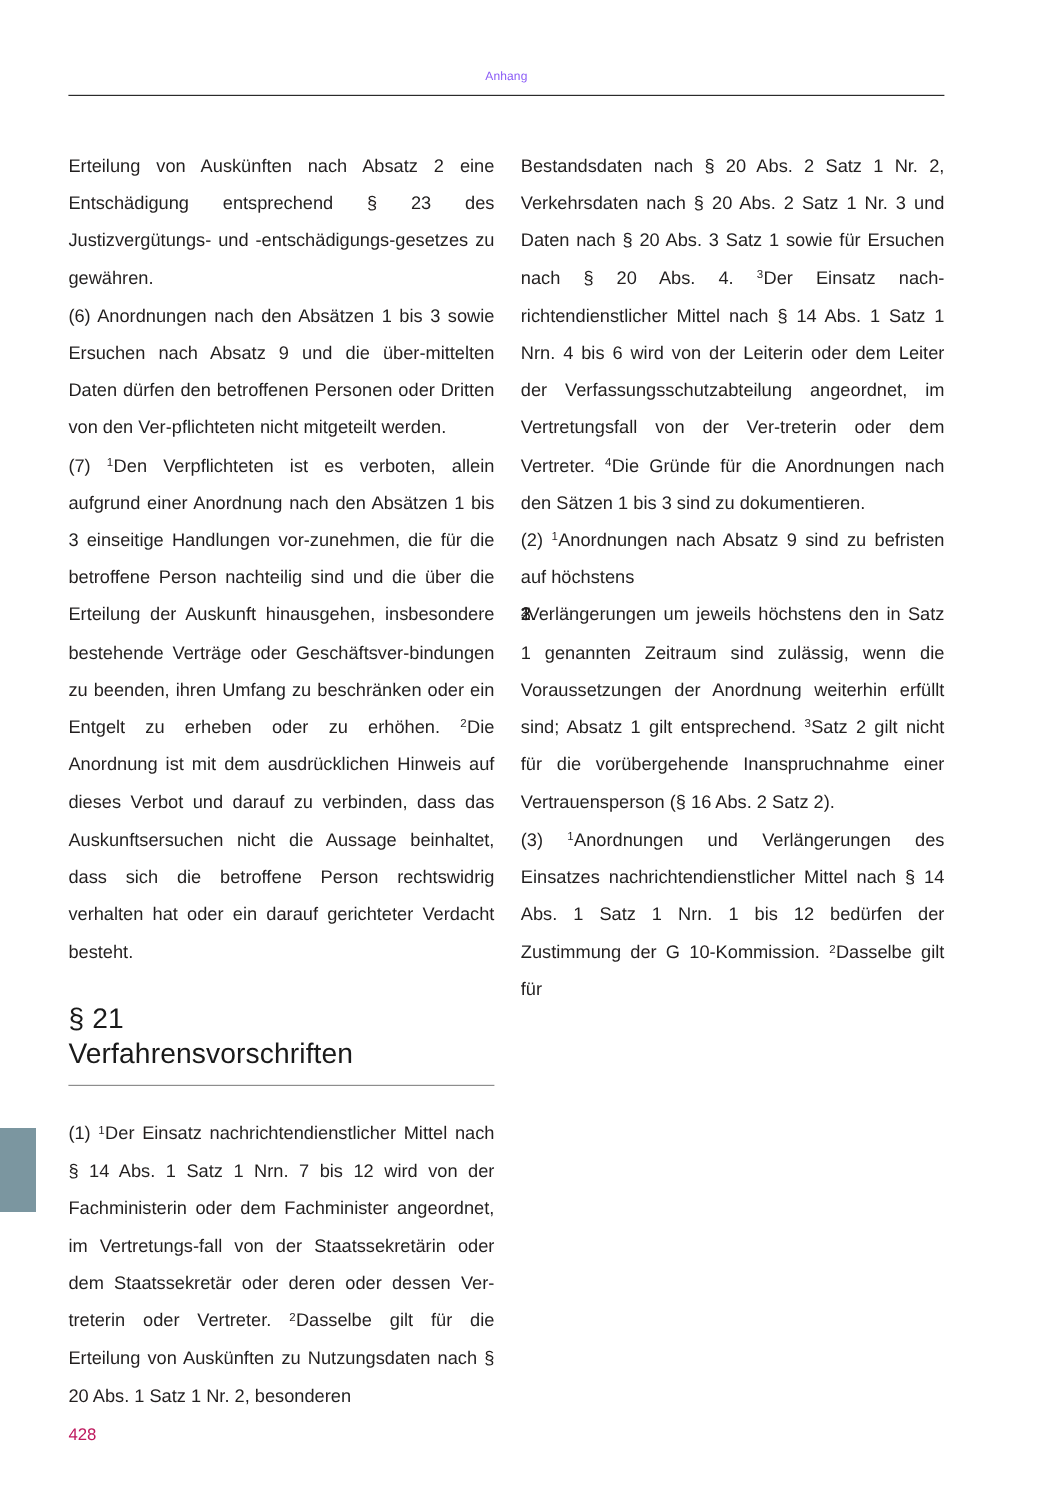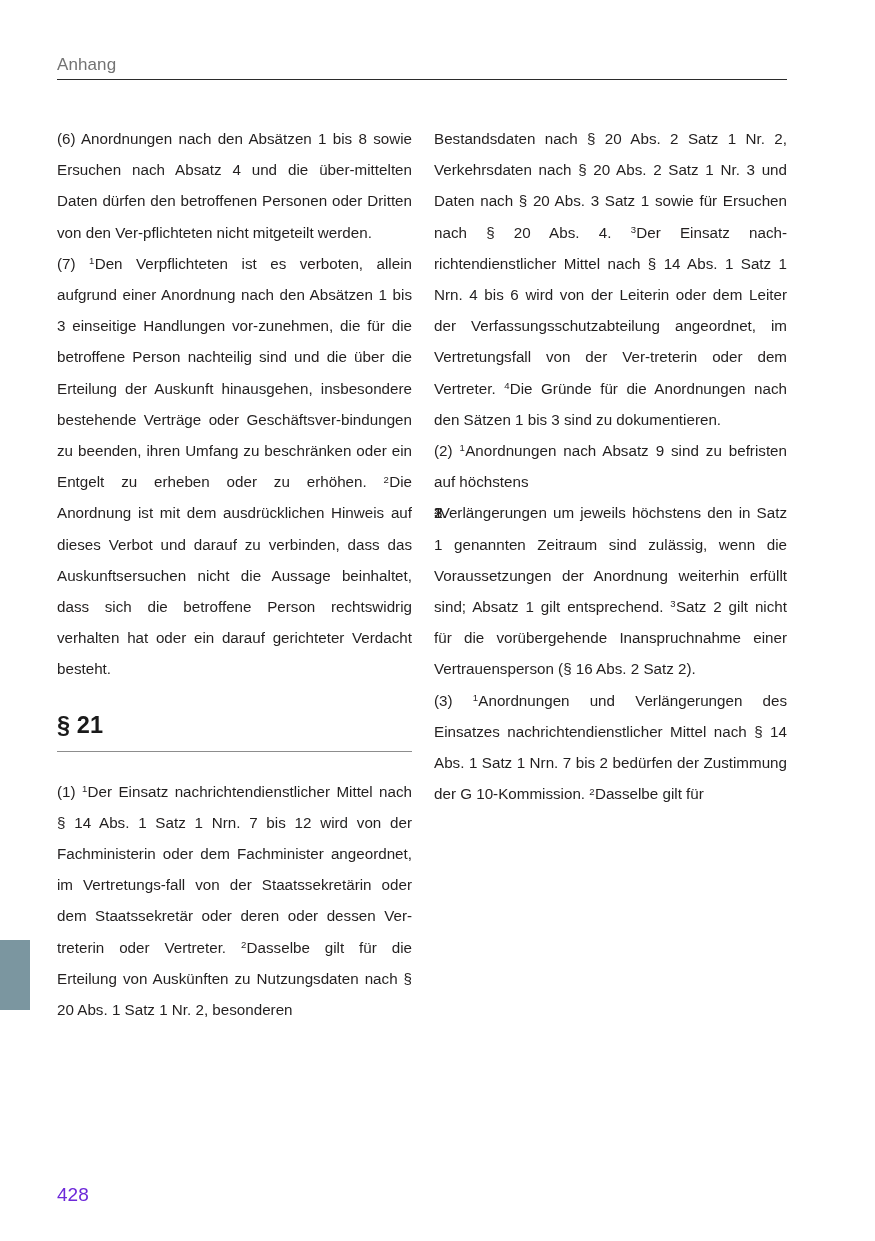--- a/index.html
+++ b/index.html
@@ -34,24 +34,25 @@
 
   
   .running-header {
     position: absolute;
     left: 57px;
     top: 56px;
     width: 730px;
   }
   .running-header .header-label {
     display: block;
-    font-size: 17px;
+    font-size: 10px;
     line-height: 18px;
-    color: #737373;
+    color: #8b5cf6;
     letter-spacing: 0.1px;
+    text-align: center;
   }
   .header-rule {
     display: block;
     margin-top: 5px;
     width: 730px;
     height: 1.4px;
     background: #2b2b2b;
   }
 
   
@@ -85,21 +86,21 @@
     font-size: 0.63em;
     vertical-align: 0.48em;
     line-height: 0;
     margin-right: 0.3px;
   }
 
   
   .section-heading {
     margin: 26px 0 0 0;
     padding: 0;
-    font-weight: bold;
+    font-weight: normal;
     font-size: 23.5px;
     line-height: 29px;
     color: #1a1a1a;
     letter-spacing: 0.1px;
   }
   .section-heading .sec-num,
   .section-heading .sec-title {
     display: block;
   }
   .heading-rule {
@@ -131,50 +132,52 @@
     top: 0;
     width: 24px;
     text-align: left;
   }
 
   
   .page-number {
     position: absolute;
     left: 57px;
     top: 1186px;
-    font-size: 19px;
+    font-size: 14px;
     line-height: 18px;
-    color: #6d28d9;
+    color: #be185d;
   }
 </style>
 </head>
 <body>
 
 <div class="page">
 
   <div class="thumb-tab" style="background: rgb(123, 150, 160);"></div>
 
   <div class="running-header">
     <span class="header-label">Anhang</span>
     <span class="header-rule" style="background: rgb(43, 43, 43);"></span>
   </div>
 
   <div class="columns">
 
     <div class="col">
 
-
-      <p class="body">(6) Anordnungen nach den Absätzen 1 bis 8 sowie Ersuchen nach Absatz 4 und die über-mittelten Daten dürfen den betroffenen Personen oder Dritten von den Ver-pflichteten nicht mitgeteilt werden.</p>
+      <p class="body">Erteilung von Auskünften nach Absatz 2 eine Entschädigung entsprechend § 23 des Justizvergütungs- und -entschädigungs-gesetzes zu gewähren.</p>
+
+      <p class="body">(6) Anordnungen nach den Absätzen 1 bis 3 sowie Ersuchen nach Absatz 9 und die über-mittelten Daten dürfen den betroffenen Personen oder Dritten von den Ver-pflichteten nicht mitgeteilt werden.</p>
 
       <p class="body">
         <span>(7) </span><sup class="sn">1</sup><span>Den Verpflichteten ist es verboten, allein aufgrund einer Anordnung nach den Absätzen 1 bis 3 einseitige Handlungen vor-zunehmen, die für die betroffene Person nachteilig sind und die über die Erteilung der Auskunft hinausgehen, insbesondere bestehende Verträge oder Geschäftsver-bindungen zu beenden, ihren Umfang zu beschränken oder ein Entgelt zu erheben oder zu erhöhen. </span><sup class="sn">2</sup><span>Die Anordnung ist mit dem ausdrücklichen Hinweis auf dieses Verbot und darauf zu verbinden, dass das Auskunftsersuchen nicht die Aussage beinhaltet, dass sich die betroffene Person rechtswidrig verhalten hat oder ein darauf gerichteter Verdacht besteht.</span>
       </p>
 
       <h2 class="section-heading">
         <span class="sec-num">§ 21</span>
+        <span class="sec-title">Verfahrensvorschriften</span>
       </h2>
       <span class="heading-rule" style="background: rgb(141, 141, 141);"></span>
 
       <p class="body">
         <span>(1) </span><sup class="sn">1</sup><span>Der Einsatz nachrichtendienstlicher Mittel nach § 14 Abs. 1 Satz 1 Nrn. 7 bis 12 wird von der Fachministerin oder dem Fachminister angeordnet, im Vertretungs-fall von der Staatssekretärin oder dem Staatssekretär oder deren oder dessen Ver-treterin oder Vertreter. </span><sup class="sn">2</sup><span>Dasselbe gilt für die Erteilung von Auskünften zu Nutzungsdaten nach § 20 Abs. 1 Satz 1 Nr. 2, besonderen</span>
       </p>
 
     </div>
 
     <div class="col">
@@ -197,21 +200,21 @@
         <li>
           <span class="li-marker">3.</span>
         </li>
       </ol>
 
       <p class="body">
         <sup class="sn">2</sup><span>Verlängerungen um jeweils höchstens den in Satz 1 genannten Zeitraum sind zulässig, wenn die Voraussetzungen der Anordnung weiterhin erfüllt sind; Absatz 1 gilt entsprechend. </span><sup class="sn">3</sup><span>Satz 2 gilt nicht für die vorübergehende Inanspruchnahme einer Vertrauensperson (§ 16 Abs. 2 Satz 2).</span>
       </p>
 
       <p class="body">
-        <span>(3) </span><sup class="sn">1</sup><span>Anordnungen und Verlängerungen des Einsatzes nachrichtendienstlicher Mittel nach § 14 Abs. 1 Satz 1 Nrn. 7 bis 2 bedürfen der Zustimmung der G 10-Kommission. </span><sup class="sn">2</sup><span>Dasselbe gilt für</span>
+        <span>(3) </span><sup class="sn">1</sup><span>Anordnungen und Verlängerungen des Einsatzes nachrichtendienstlicher Mittel nach § 14 Abs. 1 Satz 1 Nrn. 1 bis 12 bedürfen der Zustimmung der G 10-Kommission. </span><sup class="sn">2</sup><span>Dasselbe gilt für</span>
       </p>
 
     </div>
   </div>
 
   <div class="page-number">428</div>
 
 </div>
 
 </body></html>

